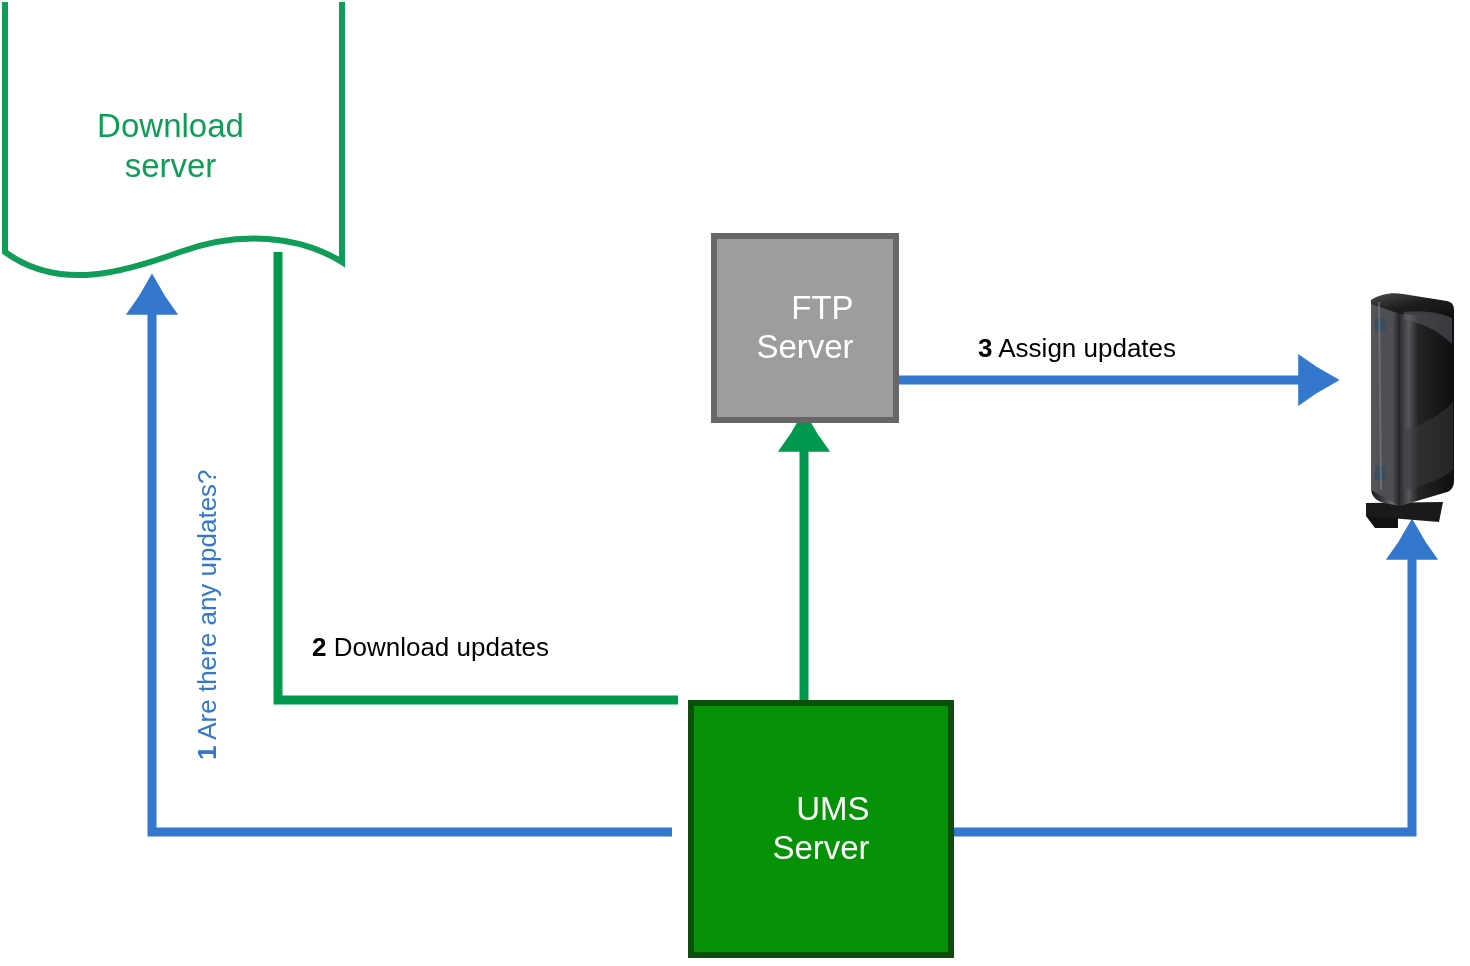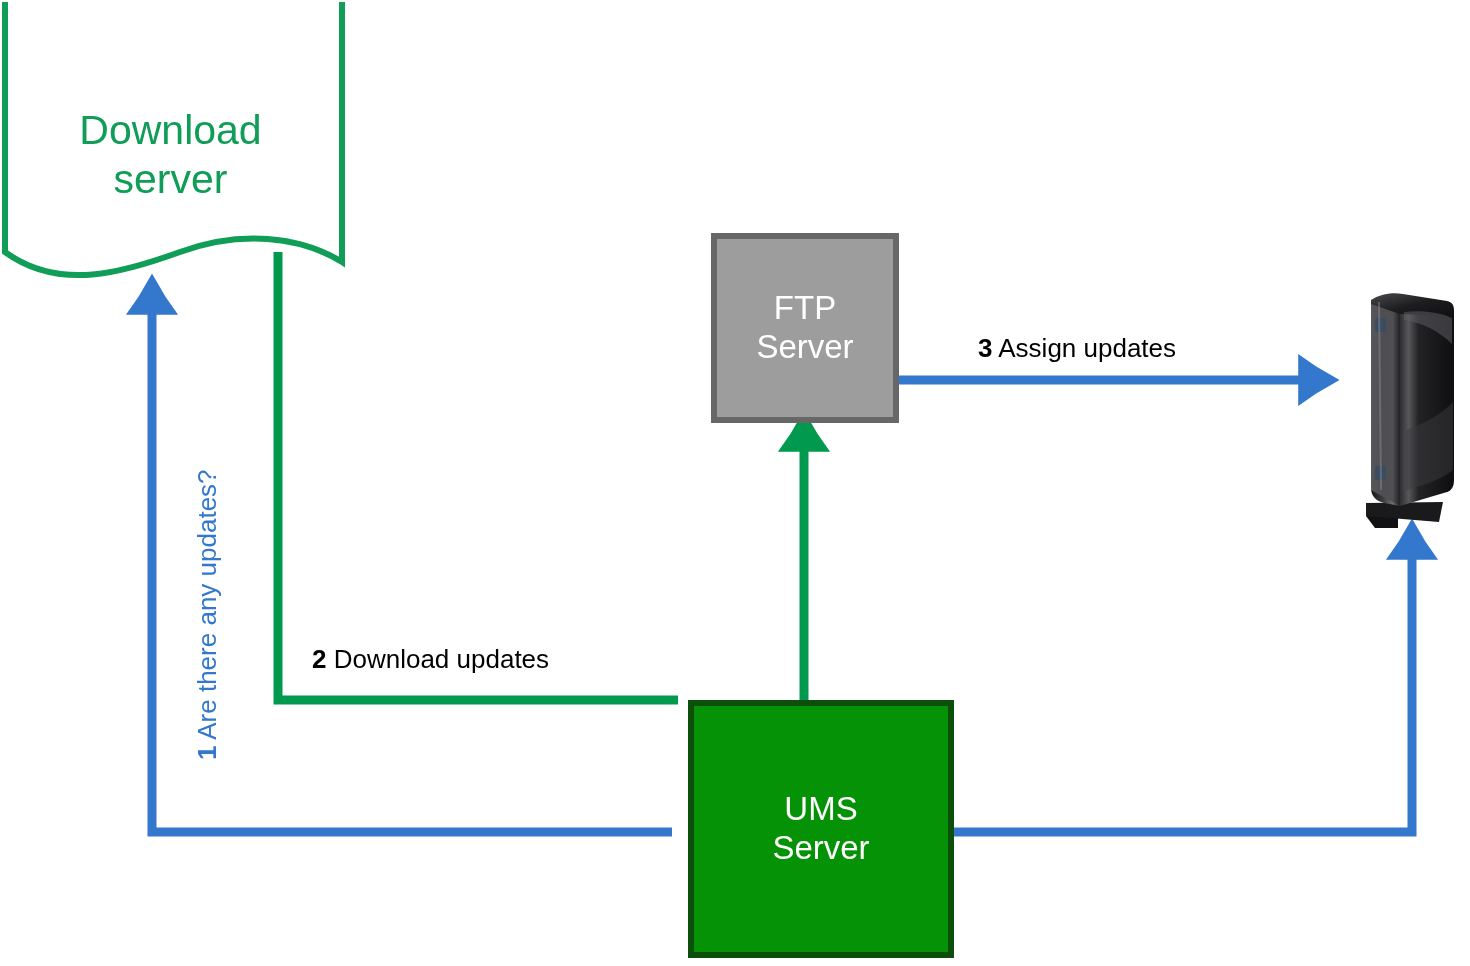--- a/index.html
+++ b/index.html
@@ -30,21 +30,21 @@
     line-height: 1.2;
     white-space: pre-line;
     pointer-events: none;
   }
   .box-node {
     position: absolute;
     box-sizing: border-box;
     display: flex;
     align-items: center;
     justify-content: center;
-    text-align: center;
+    text-align: right;
     line-height: 1.18;
     white-space: pre-line;
   }
   #ftp-node {
     left: 711px;
     top: 233px;
     width: 188px;
     height: 190px;
     background: #9d9d9d;
     border: 6px solid #676767;
@@ -59,31 +59,31 @@
     background: #069206;
     border: 6px solid #0b4f0b;
     color: #ffffff;
     font-size: 33px;
   }
   #download-label {
     left: 48px;
     top: 106px;
     width: 245px;
     color: #0f9d58;
-    font-size: 41px;
+    font-size: 33px;
   }
   .edge-label {
     position: absolute;
     font-size: 26px;
     color: #000000;
     white-space: nowrap;
   }
   .edge-label b { font-weight: bold; }
   #label-assign { left: 978px; top: 333px; }
-  #label-download { left: 312px; top: 632px; margin-top: 12px; }
+  #label-download { left: 312px; top: 632px; }
   #label-execute { left: 1009px; top: 782px; }
   #label-query {
     left: 0px;
     top: 0px;
     color: #3378cc;
     font-size: 26px;
     transform-origin: left top;
     transform: translate(192px, 760px) rotate(-90deg);
   }
 </style>

